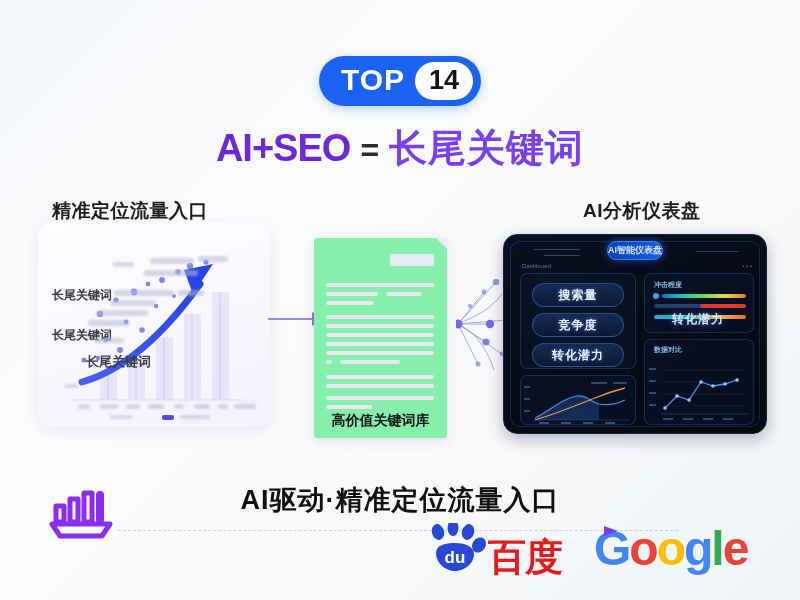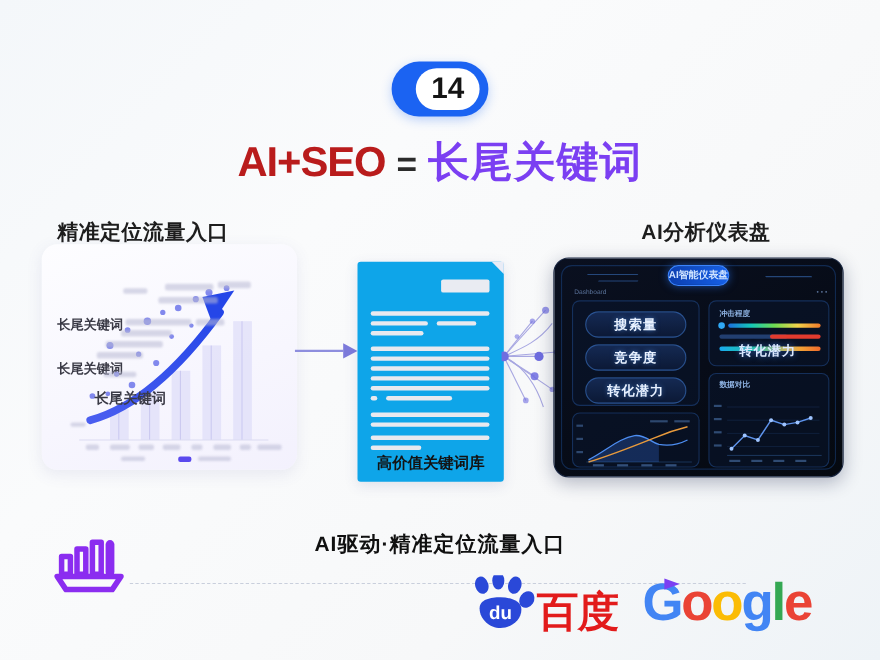--- a/index.html
+++ b/index.html
@@ -37,21 +37,21 @@
     line-height: 1; padding-bottom: 2px;
   }
 
   
   .headline {
     position: absolute; left: 0; right: 0; top: 128px;
     text-align: center;
     font-size: 38px; font-weight: bold; line-height: 1.1;
     white-space: nowrap;
   }
-  .hl-red { color: #b91c1c; letter-spacing: -1px; }
+  .hl-red { color: #6d28d9; letter-spacing: -1px; }
   .hl-eq { color: #2b2b2b; margin: 0 10px; font-size: 32px; }
   .hl-purple { color: #7b3ff2; letter-spacing: 1px; }
 
   
   .sec-title {
     position: absolute;
     font-size: 19px; font-weight: bold; color: #1d1d1d;
     letter-spacing: .5px; white-space: nowrap;
   }
   #title-left  { left: 52px;  top: 198px; }
@@ -72,23 +72,23 @@
     white-space: nowrap; font-size: 11px;
     filter: blur(.25px);
   }
   .fuzzy {
     position: absolute; border-radius: 2px;
     background: #b9bad4; opacity: .55; filter: blur(1.1px);
   }
 
   
   .doc-card {
-    position: absolute; left: 325px; top: 238px;
+    position: absolute; left: 314px; top: 238px;
     width: 133px; height: 200px;
-    background: #0ea5e9;
+    background: #86efac;
     border-radius: 3px;
     box-shadow: 0 3px 12px rgba(70,80,140,.13);
   }
   .doc-corner {
     position: absolute; right: 0; top: 0;
     border-width: 0 11px 11px 0;
     border-style: solid;
     border-color: transparent #e9ecf6 transparent transparent;
   }
   .doc-line { position: absolute; height: 4px; background: #e7e9ef; border-radius: 2px; }
@@ -156,47 +156,48 @@
     text-shadow: 0 0 6px rgba(60,130,240,.8);
   }
 
   
   .connector { position: absolute; }
 
   
   .tagline {
     position: absolute; left: 0; right: 0; top: 482px;
     text-align: center;
-    font-size: 19px; font-weight: bold; color: #101010;
+    font-size: 27px; font-weight: bold; color: #101010;
     letter-spacing: 1px; white-space: nowrap;
   }
   .logo-icon { position: absolute; left: 44px; top: 486px; }
   .dashed-rule {
     position: absolute; left: 118px; top: 530px; width: 560px;
     border-top: 1px dashed #c9cfdc;
   }
   .brands {
     position: absolute; left: 424px; top: 523px;
-    display: flex; align-items: center; gap: 22px;
+    display: flex; align-items: center; gap: 32px;
   }
   .baidu { display: flex; align-items: flex-end; gap: 2px; }
   .baidu-cn {
     font-size: 38px; font-weight: bold; color: #e21b1b;
     line-height: .95; letter-spacing: -1px;
   }
   .google { display: flex; align-items: baseline; line-height: 1; }
   .google span { font-size: 48px; font-weight: bold; letter-spacing: -2px; }
   .g-b { color: #4285F4; } .g-r { color: #EA4335; }
   .g-y { color: #FBBC05; } .g-g { color: #34A853; }
 </style>
 </head>
 <body>
 
 <div class="badge-wrap">
   <div class="badge">
+    <div class="badge-text">TOP</div>
     <div class="badge-num">14</div>
   </div>
 </div>
 
 <div class="headline">
   <span class="hl-red">AI+SEO</span><span class="hl-eq">=</span><span class="hl-purple">长尾关键词</span>
 </div>
 
 <div class="sec-title" id="title-left">精准定位流量入口</div>
 <div class="sec-title" id="title-right">AI分析仪表盘</div>

